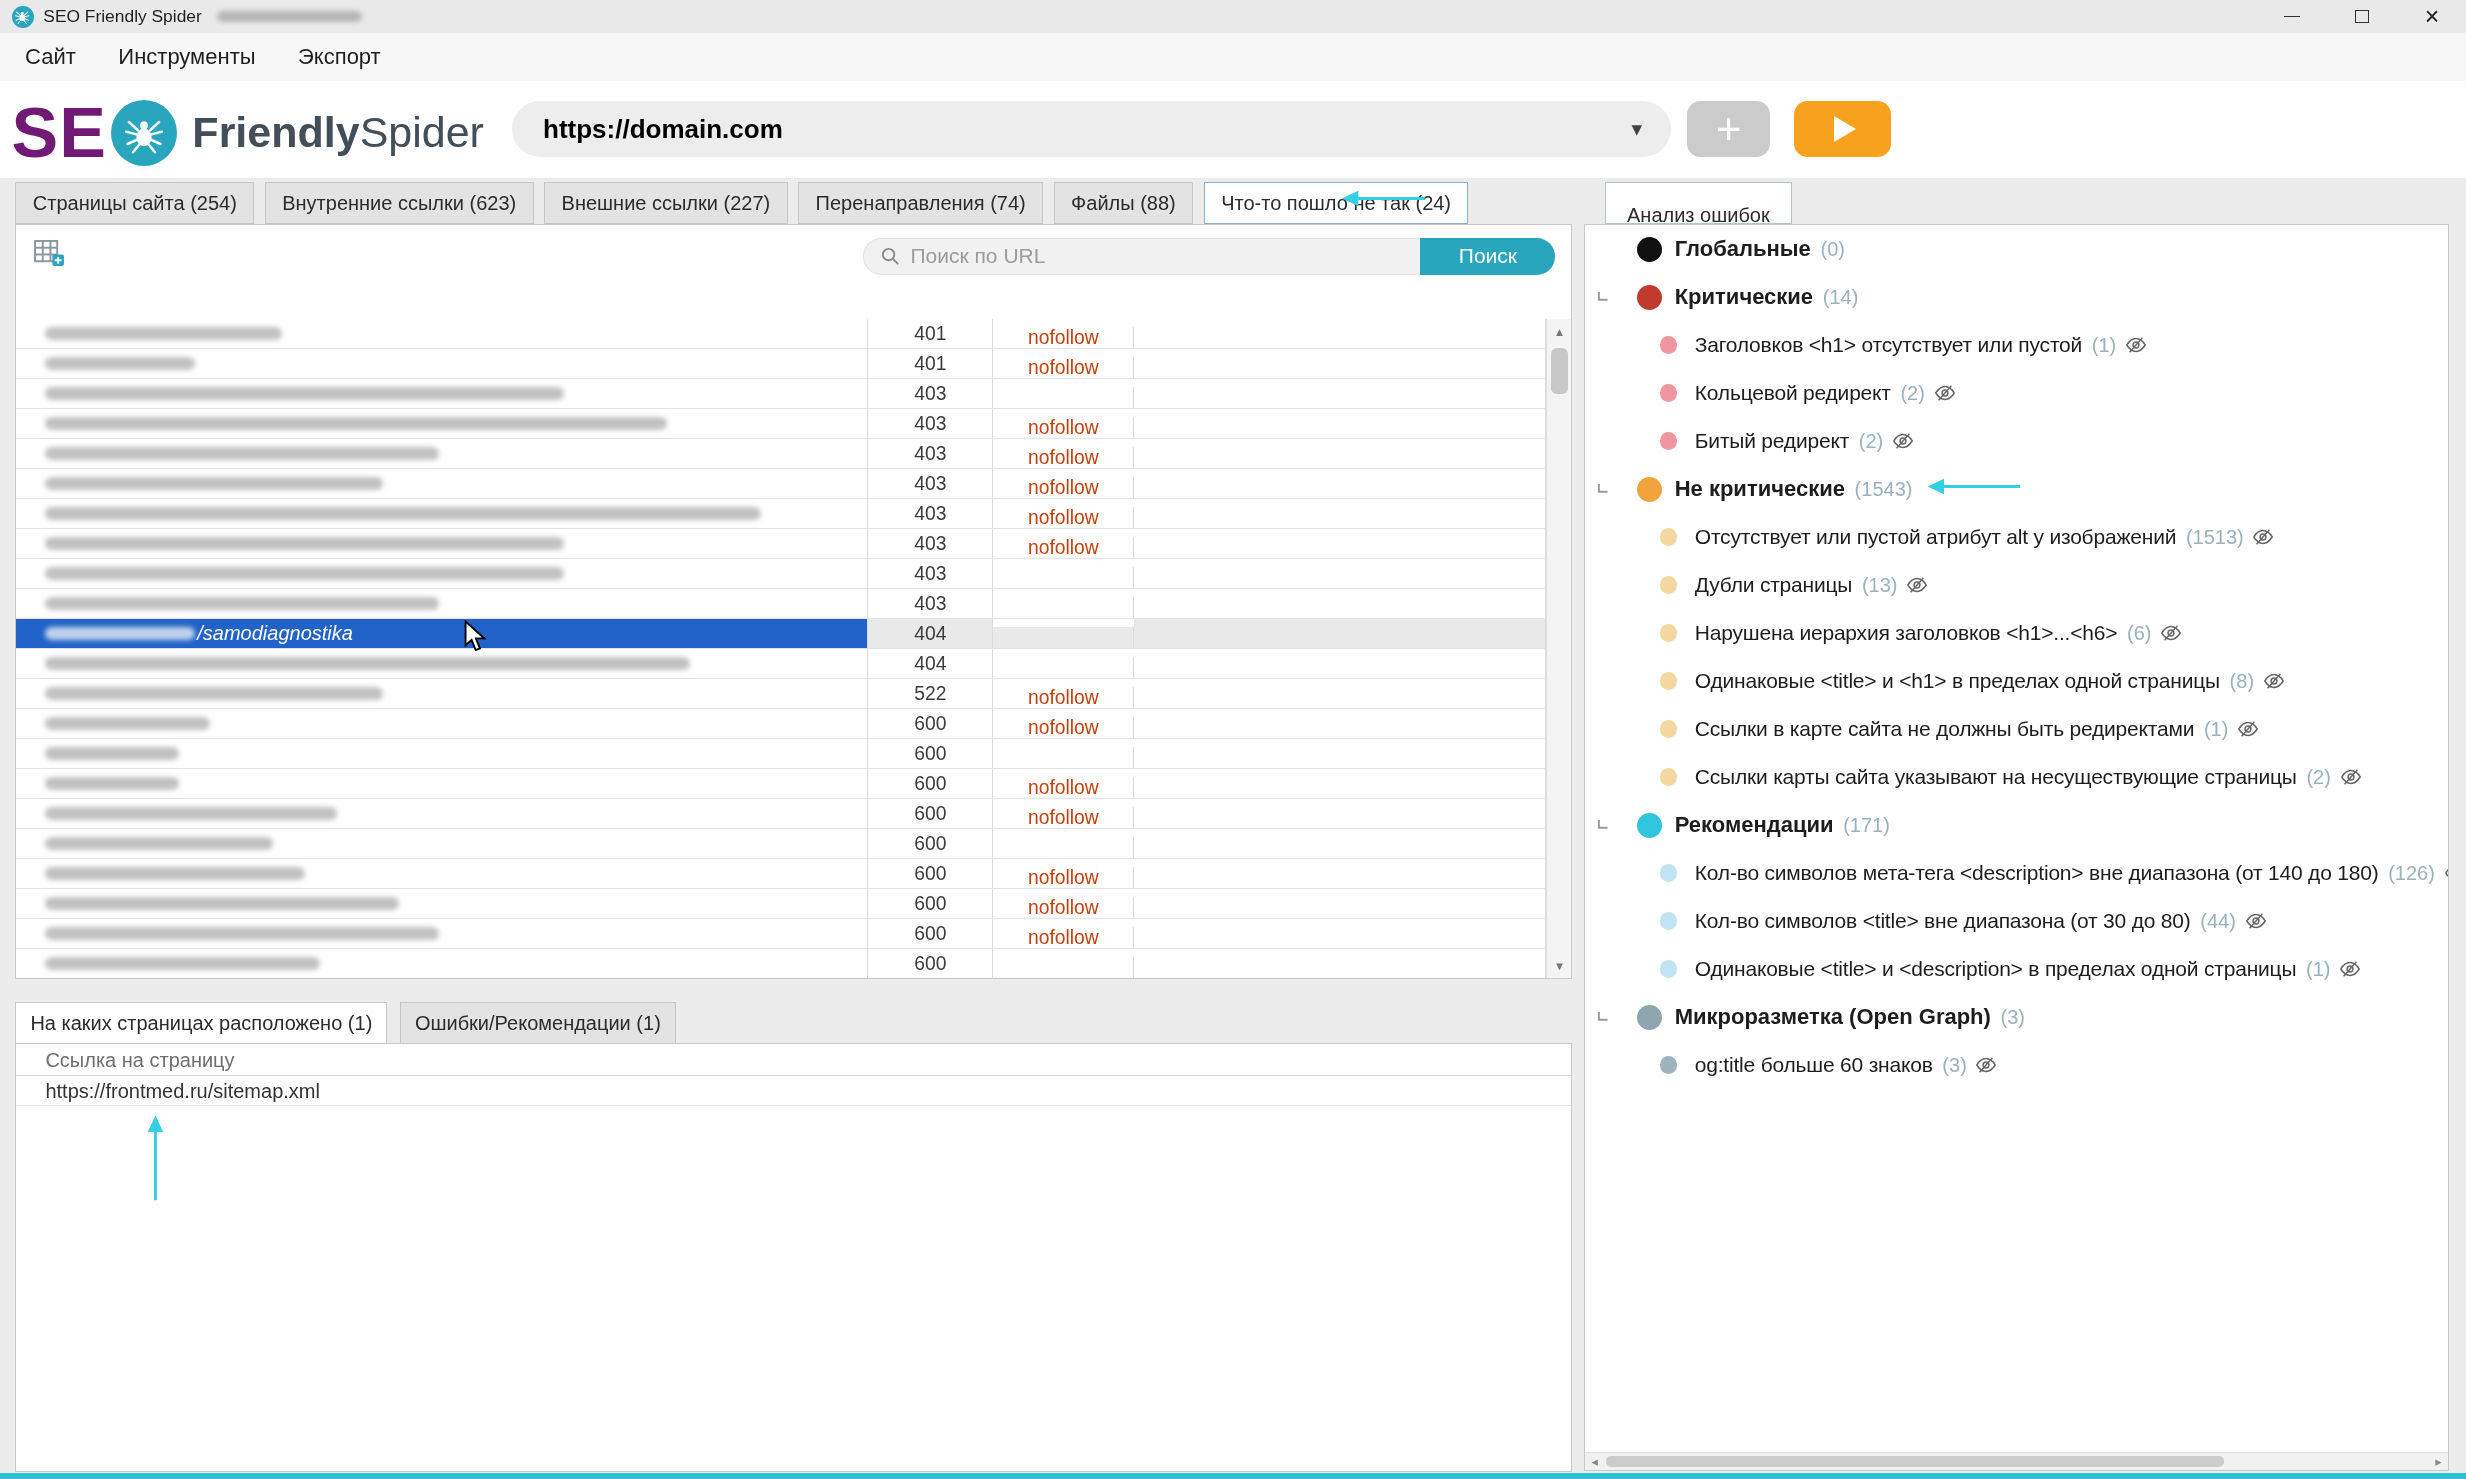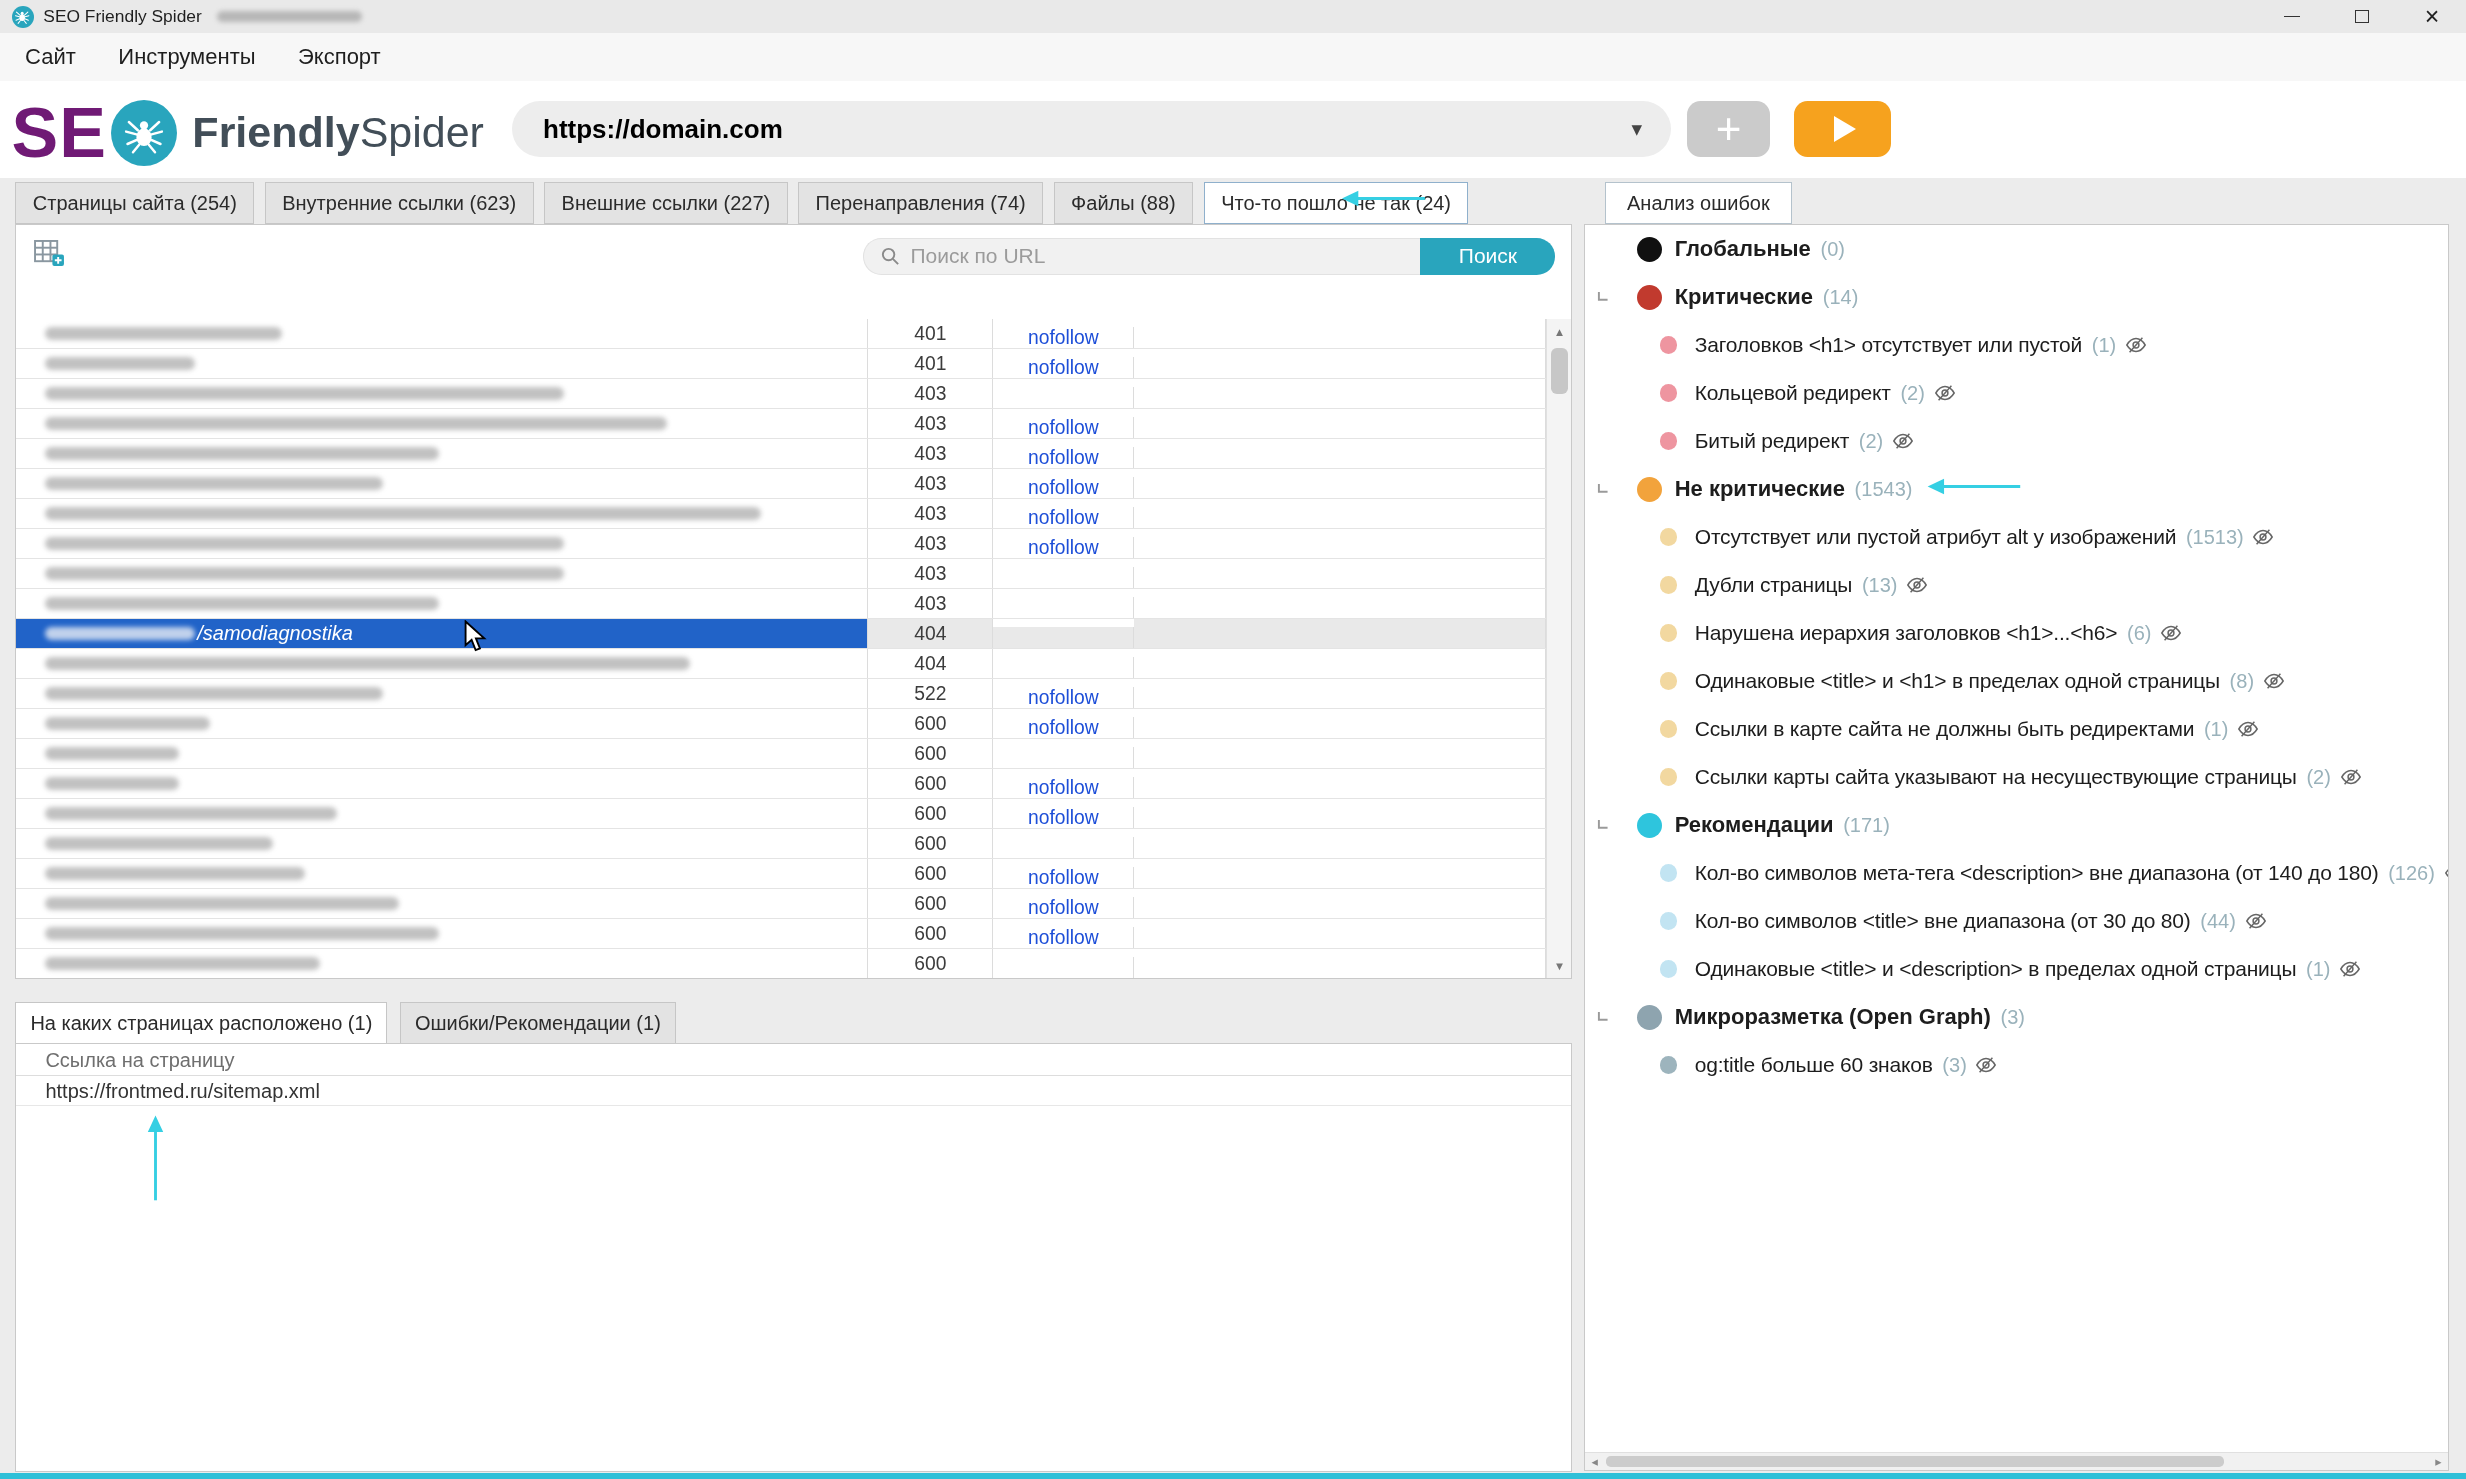--- a/index.html
+++ b/index.html
@@ -34,21 +34,21 @@
   .url-placeholder{margin-left:31px;font-size:26px;font-weight:700;color:#000000;}
   .url-caret{margin-left:auto;margin-right:29px;font-size:21px;color:#444;}
   .add-btn{position:absolute;left:1687px;top:20px;width:83px;height:56px;border-radius:13.5px;background:#cbcbcb;color:#fff;font-size:44px;display:flex;align-items:center;justify-content:center;font-weight:400;}
   .play-btn{position:absolute;left:1794px;top:20px;width:97px;height:56px;border-radius:13.5px;background:var(--orange);display:flex;align-items:center;justify-content:center;}
   .play-tri{width:0;height:0;border-top:13.5px solid transparent;border-bottom:13.5px solid transparent;border-left:22px solid #fff;margin-left:5.8px;}
 
   
   .tabs{position:absolute;left:15.4px;top:182px;display:flex;gap:10.6px;}
   .tab{height:42px;line-height:41px;padding:0 16.4px;background:#e3e3e3;border:1px solid #c6c6c6;font-size:20px;color:#2b2b2b;white-space:nowrap;}
   .tab.active{background:#fff;border-color:#8fb0cc;}
-  .right-tab{position:absolute;left:1605px;top:182px;height:42px;line-height:41px;padding:0 21px;background:#fff;border:1px solid #b4c2cc;font-size:20px;color:#2b2b2b;}
+  .right-tab{position:absolute;left:1605px;top:182px;height:42px;line-height:41px;padding:12px 21px;background:#fff;border:1px solid #b4c2cc;font-size:20px;color:#2b2b2b;}
 
   
   .main-panel{position:absolute;left:15.4px;top:224px;width:1557px;height:755px;background:#fff;border:1px solid #c9c9c9;}
   .grid-icon{position:absolute;left:17.4px;top:15.4px;}
   .search-group{position:absolute;left:847px;top:12.6px;width:692px;height:37px;display:flex;}
   .search-field{flex:1;background:#f1f1f1;border:1px solid #e2e2e2;border-right:none;border-radius:18.3px 0 0 18.3px;display:flex;align-items:center;padding-left:15.4px;}
   .search-placeholder{color:#9b9b9b;font-size:21px;margin-left:9.7px;}
   .search-btn{width:135px;background:var(--teal);border-radius:0 18.3px 18.3px 0;color:#fff;font-size:21px;display:flex;align-items:center;justify-content:center;}
 
   .thead{position:absolute;left:0;top:64px;right:0;height:30px;display:flex;border-top:1px solid #e3e3e3;border-bottom:1px solid #cfcfcf;background:#fff;font-size:20px;color:#5c5c5c;}
@@ -57,21 +57,21 @@
   .hc2{width:125px;justify-content:center;border-right:1px solid #dcdcdc;gap:5.8px;}
   .hc3{width:141px;justify-content:center;border-right:1px solid #dcdcdc;}
   .hc4{flex:1;justify-content:center;border-right:1px solid #dcdcdc;}
   .hc-sp{width:25px;}
   .sort-ico{color:#777;font-size:18.3px;}
 
   .tbody{position:absolute;left:0;top:94px;right:25px;bottom:0;overflow:hidden;}
   .trow{display:flex;height:30px;border-bottom:1px solid #e4e4e4;background:#fff;}
   .c1{width:852px;display:flex;align-items:center;padding-left:29px;border-right:1px solid #dcdcdc;}
   .c2{width:125px;display:flex;align-items:center;justify-content:center;border-right:1px solid #dcdcdc;font-size:19.3px;color:#3c3c3c;}
-  .c3{width:141px;display:flex;align-items:center;justify-content:center;border-right:1px solid #dcdcdc;font-size:19.3px;color:#1d4ed8;margin-top:8px;}
+  .c3{width:141px;display:flex;align-items:center;justify-content:center;border-right:1px solid #dcdcdc;font-size:19.3px;color:#c2410c;margin-top:8px;}
   .c4{flex:1;border-right:1px solid #dcdcdc;}
   .mask{height:12.6px;border-radius:6.8px;background:#8f8f8f;opacity:.55;filter:blur(2.9px);flex:none;}
   .trow.sel .c1{background:var(--selblue);font-style:italic;}
   .trow.sel .mask{background:#e8edf5;opacity:.8;}
   .trow.sel .c2,.trow.sel .c3,.trow.sel .c4{background:#e9e9e9;}
   .sel-url{color:#fff;font-size:20px;margin-left:1.9px;white-space:nowrap;}
 
   .vscroll{position:absolute;right:0;top:94px;width:25px;bottom:0;background:#f4f4f4;border-left:1px solid #e0e0e0;}
   .vs-btn{position:absolute;left:0;right:0;height:25px;display:flex;align-items:center;justify-content:center;color:#777;font-size:11.6px;}
   .vs-up{top:0;}

